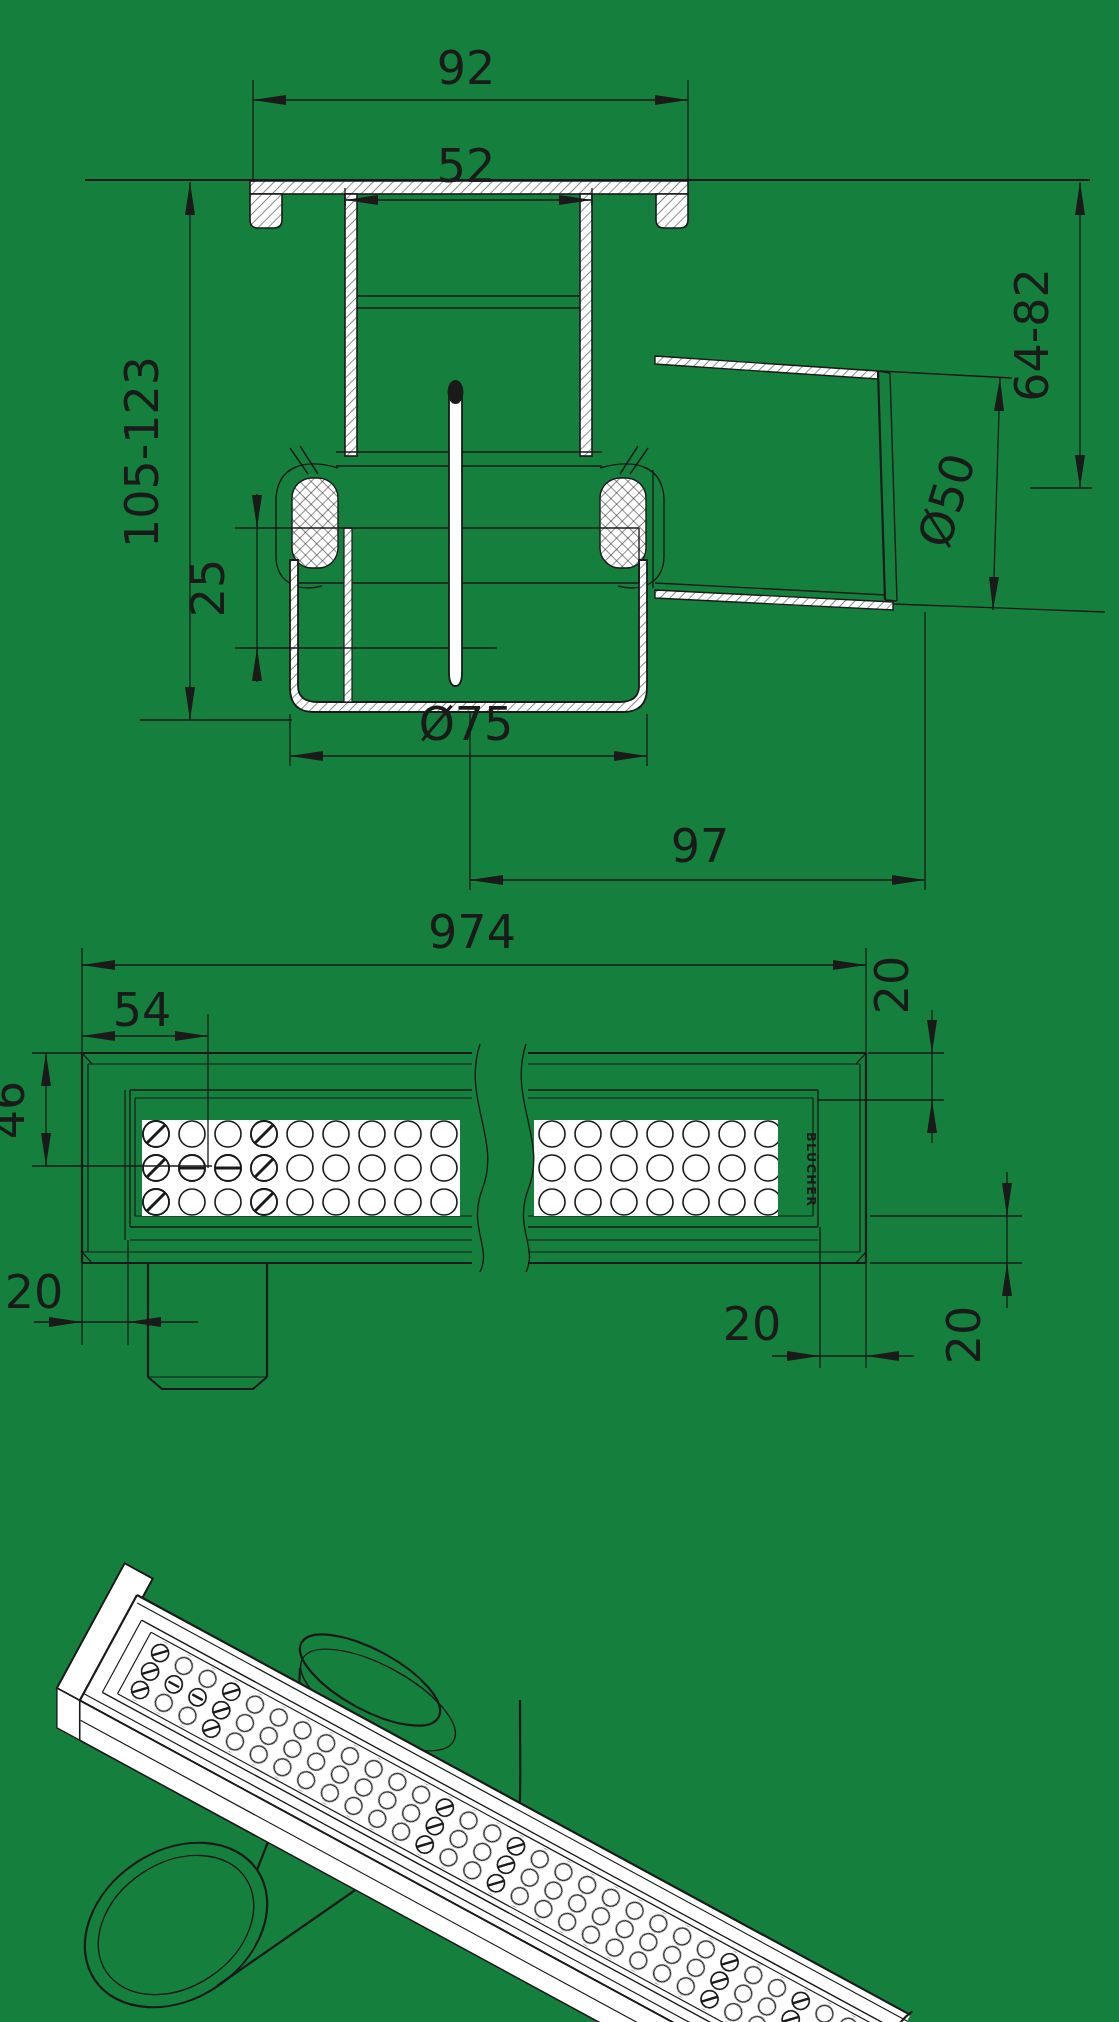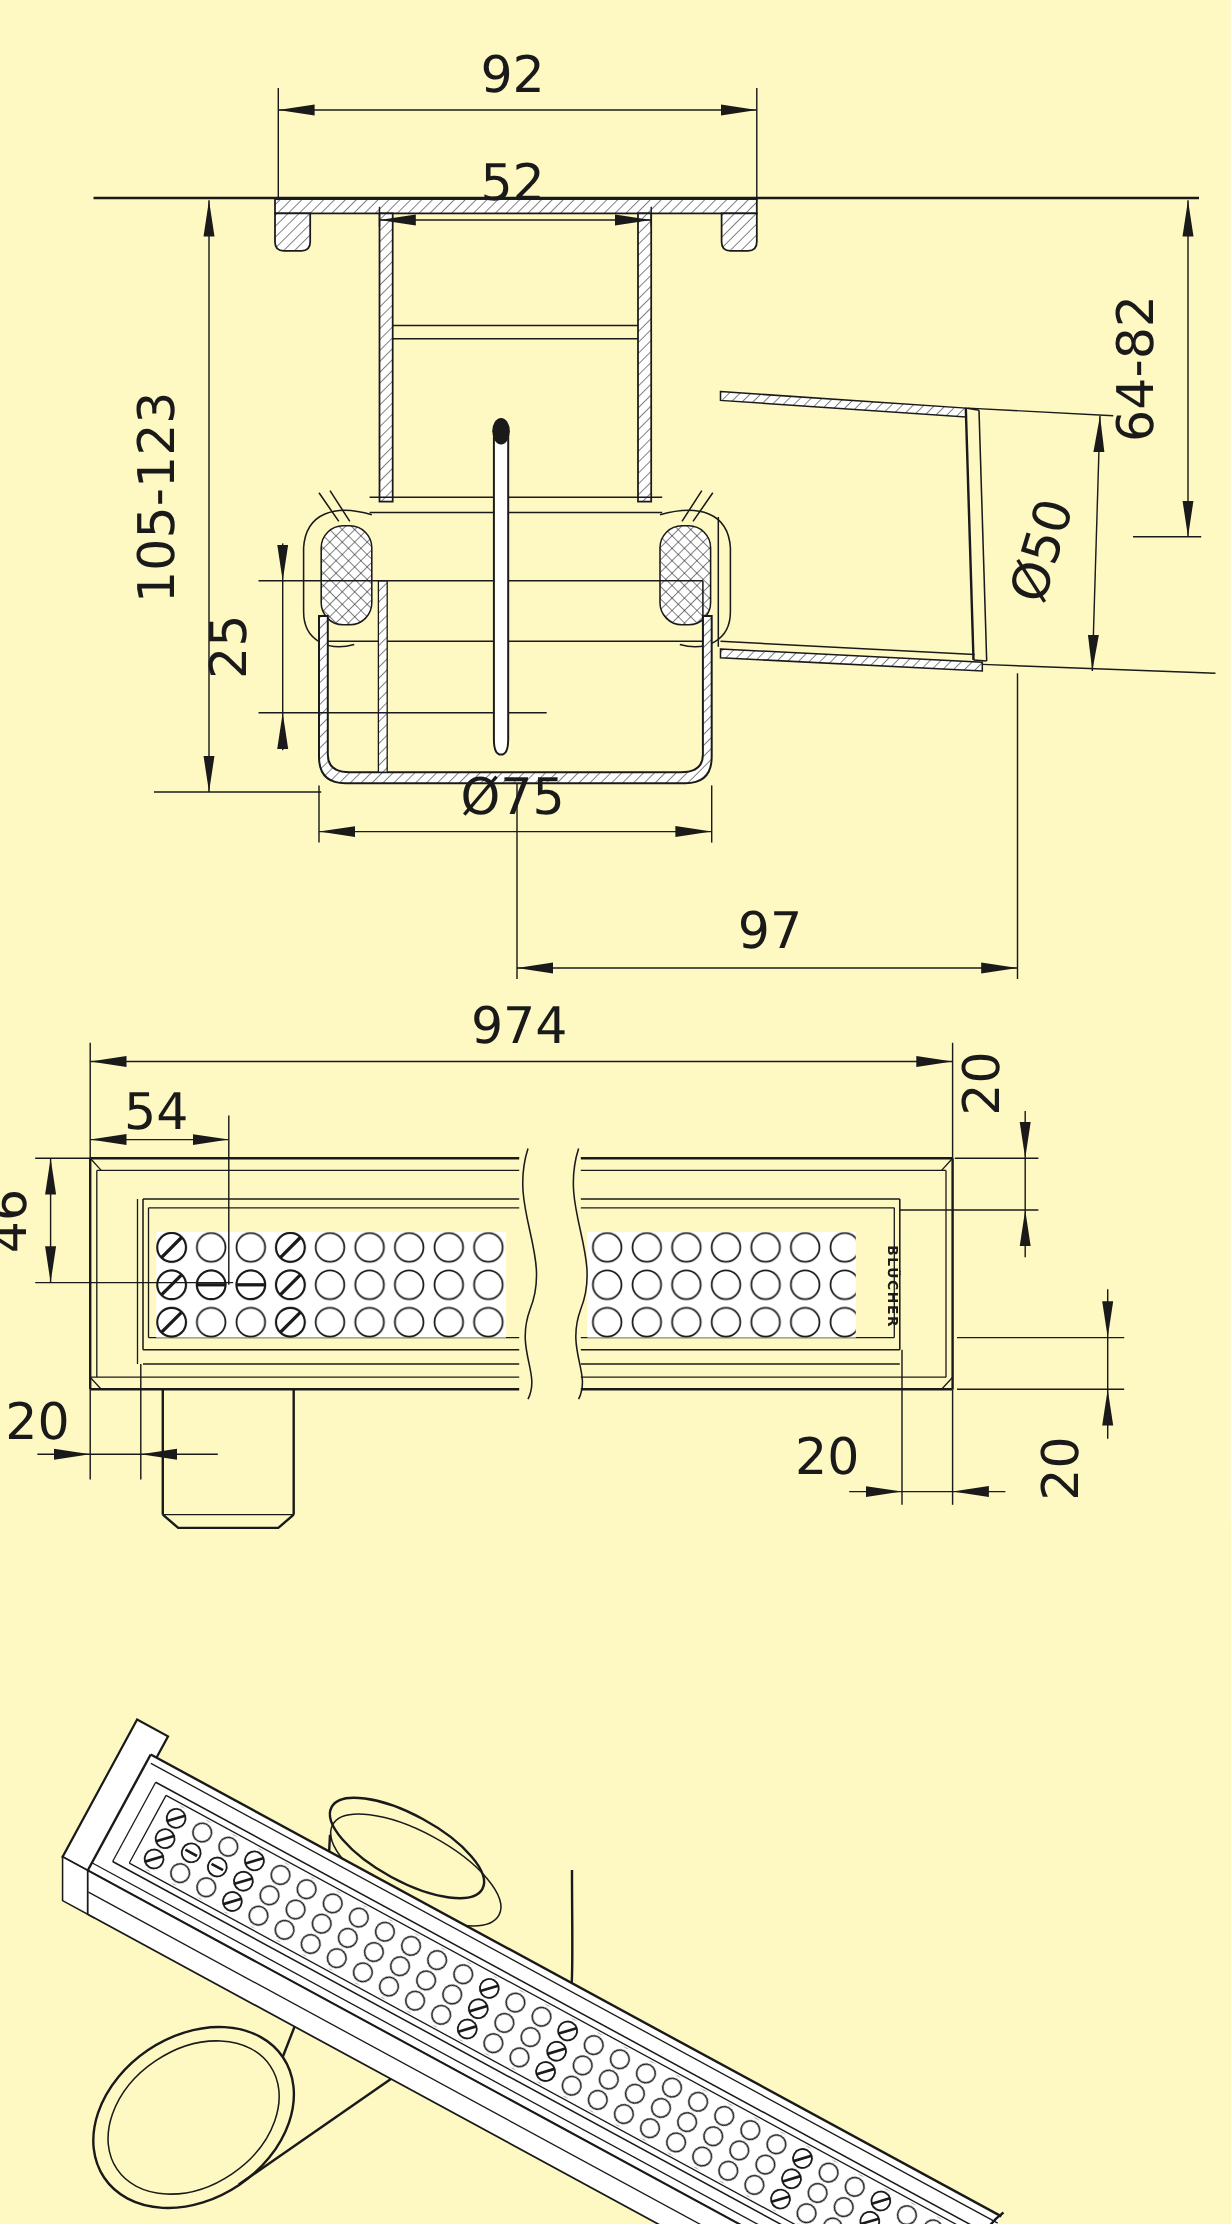--- a/index.html
+++ b/index.html
@@ -1,16 +1,16 @@
 <!DOCTYPE html>
 <html><head>
 <meta charset="utf-8">
 <style>
   html,body{margin:0;padding:0;background:#ffffff;}
-  .sheet{position:relative;width:1119px;height:2022px;background:#fef9c3;overflow:hidden;}
+  .sheet{position:relative;width:1119px;height:2022px;background:#15803d;overflow:hidden;}
   svg{display:block;}
   svg text{font-family:"DejaVu Sans",sans-serif;fill:#1a1a1a;}
   .dim{font-size:46px;}
   .logo{font-size:12.5px;font-weight:600;letter-spacing:1.5px;}
   .ln{stroke:#1a1a1a;fill:none;}
   .w2{stroke-width:2.2;}
   .w14{stroke-width:1.4;}
   .w12{stroke-width:1.2;}
   .dimln{stroke:#1a1a1a;stroke-width:1.3;fill:none;}
   .white{fill:#ffffff;}

